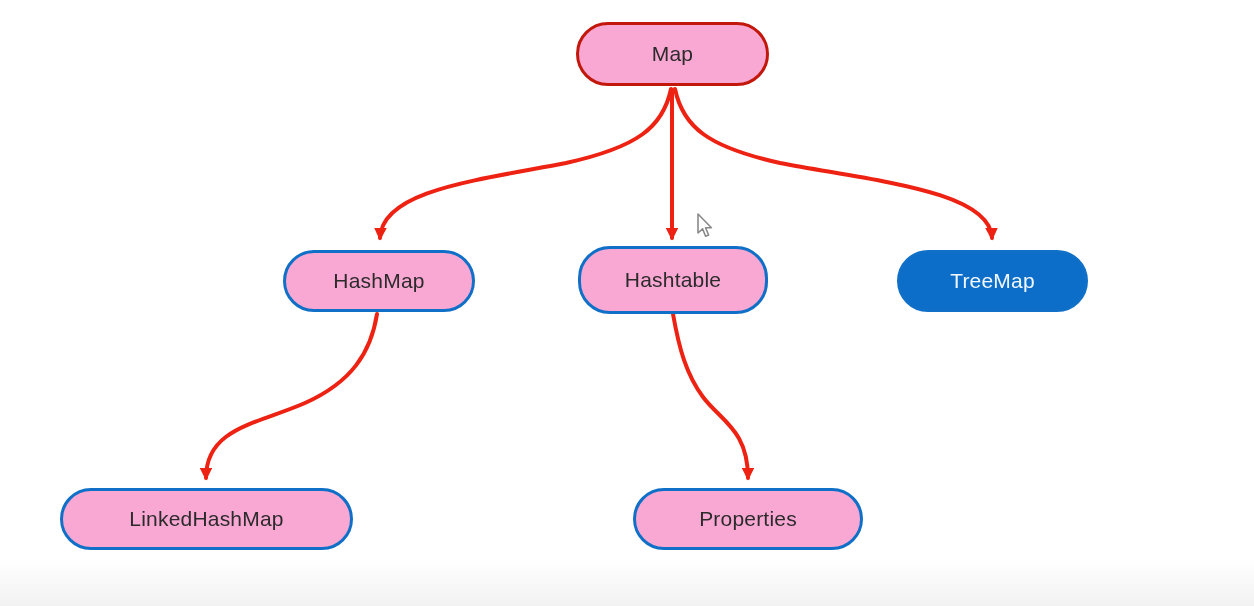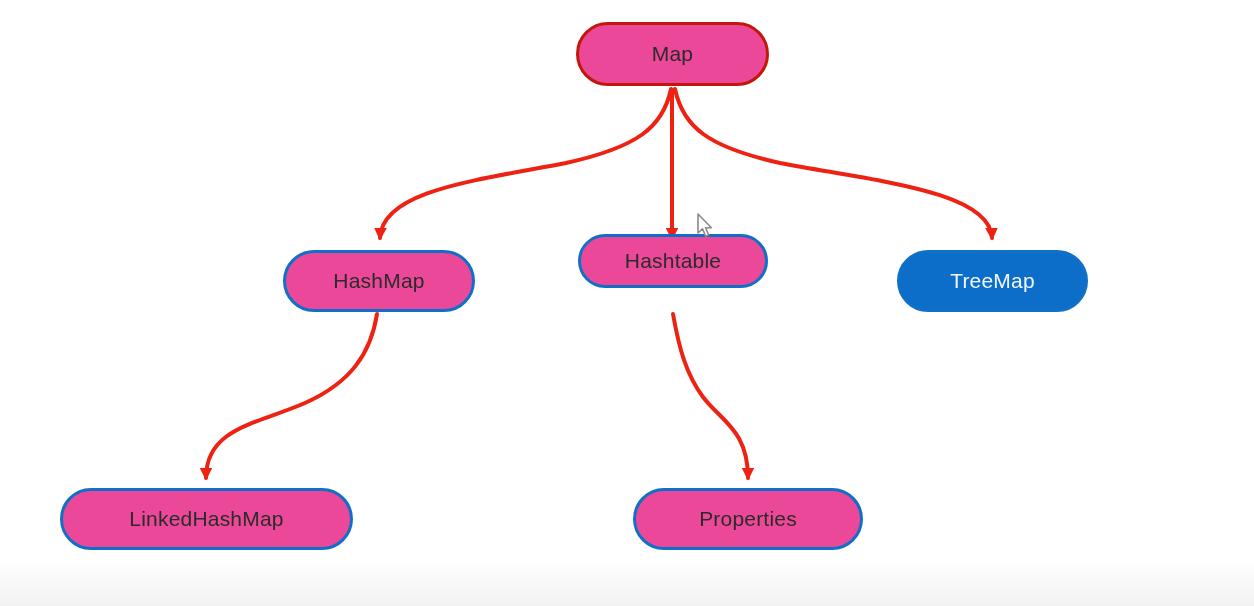--- a/index.html
+++ b/index.html
@@ -32,39 +32,39 @@
   .arrowhead-fill {
     fill: var(--edge-red, #ee2213);
   }
   .node {
     position: absolute;
     box-sizing: border-box;
     display: flex;
     align-items: center;
     justify-content: center;
     border-radius: 32px;
-    background: #ec4899;
+    background: #f9a8d4;
     font-size: 21px;
     color: var(--text-dark, #2b2b2b);
     letter-spacing: 0.2px;
   }
   .node.red-outline {
     border: 3.5px solid var(--map-border-red, #c2170a);
   }
   .node.blue-outline {
     border: 3px solid var(--blue-border, #1070c8);
   }
   .node.blue-filled {
     border: 3px solid var(--blue-border, #1070c8);
     background: var(--blue-fill, #0d6ec9);
     color: var(--text-light, #f2f7fd);
   }
   #node-map           { left: 576px; top: 22px;  width: 193px; height: 64px; }
   #node-hashmap       { left: 283px; top: 250px; width: 192px; height: 62px; }
-  #node-hashtable     { left: 578px; top: 234px; width: 190px; height: 54px; text-align: right; }
+  #node-hashtable     { left: 578px; top: 246px; width: 190px; height: 68px; text-align: right; }
   #node-treemap       { left: 897px; top: 250px; width: 191px; height: 62px; }
   #node-linkedhashmap { left: 60px;  top: 488px; width: 293px; height: 62px; }
   #node-properties    { left: 633px; top: 488px; width: 230px; height: 62px; text-align: right; }
   .cursor {
     position: absolute;
     left: 696px;
     top: 213px;
     width: 18px;
     height: 27px;
     pointer-events: none;

